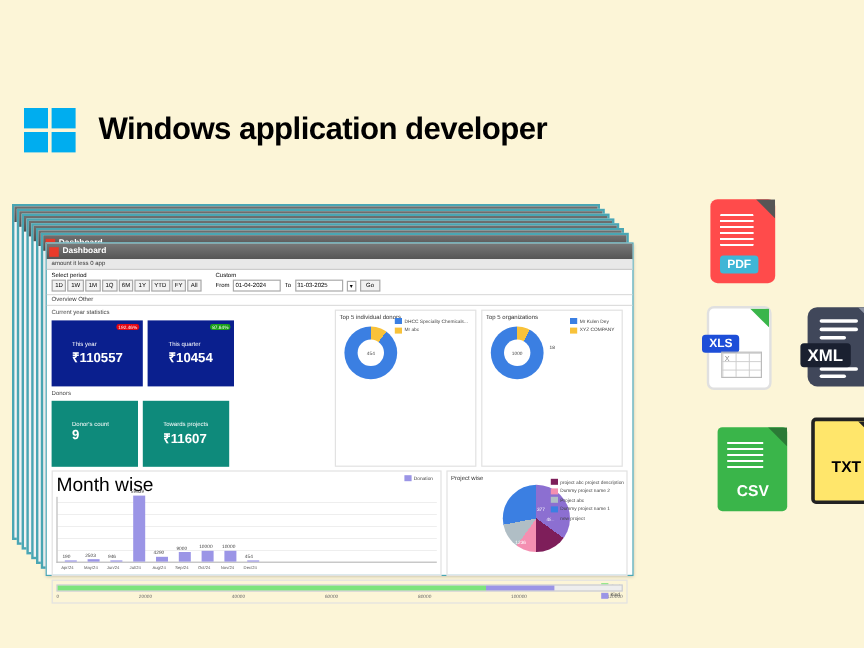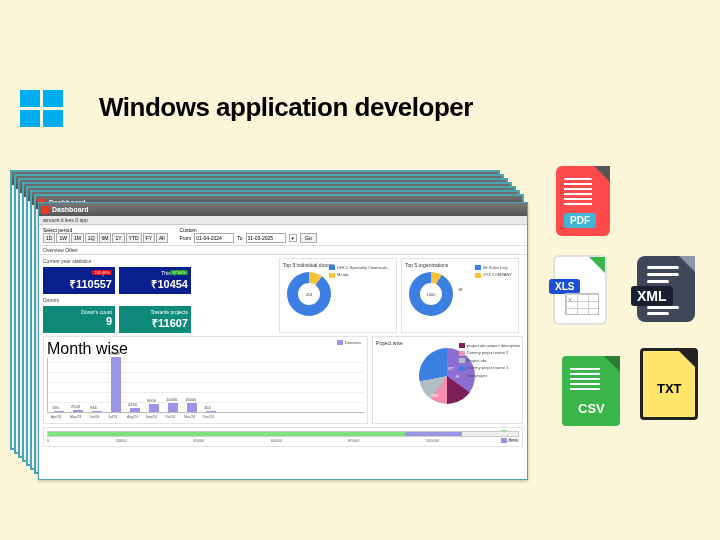--- a/index.html
+++ b/index.html
@@ -5,21 +5,21 @@
 * { margin: 0; padding: 0; box-sizing: border-box; font-family: Arial, sans-serif; }
 body { background: #fcf5d7; width: 720px; height: 540px; overflow: hidden; position: relative; }
 
 .windows-logo { position: absolute; left: 20px; top: 90px; width: 45px; height: 40px; }
 .windows-logo span { position: absolute; background: #00adef; width: 20px; height: 17px; }
 .windows-logo span:nth-child(1){ left: 0; top: 0; }
 .windows-logo span:nth-child(2){ left: 23px; top: 0; }
 .windows-logo span:nth-child(3){ left: 0; top: 20px; }
 .windows-logo span:nth-child(4){ left: 23px; top: 20px; }
 
-.headline { position: absolute; left: 82px; top: 92px; font-size: 26px; font-weight: 800; letter-spacing: -0.5px; color: #000; margin-left: 17px; }
+.headline { position: absolute; left: 82px; top: 92px; font-size: 26px; font-weight: 800; letter-spacing: -0.5px; color: #000; }
 
 
 .stack { position: absolute; left: 10px; top: 170px; width: 510px; height: 300px; }
 .shadow { position: absolute; width: 490px; height: 280px; border: 2px solid #4aa6b3; background: #f3f3f3; }
 .shadow .titlebar { height: 13px; background: linear-gradient(#6f6f6f,#4f4f4f); display: flex; align-items: center; }
 .shadow .redicon { width: 8px; height: 8px; background: #e83a2a; margin-left: 2px; }
 .shadow .titletext { color: #fff; font-size: 7px; margin-left: 3px; font-weight: bold; }
 .main-win { position: absolute; left: 28px; top: 32px; width: 490px; height: 278px; border: 1px solid #4aa6b3; background: #fff; box-shadow: 0 1px 3px rgba(0,0,0,.25); }
 .main-win .titlebar { height: 13px; background: linear-gradient(#787878,#555); display: flex; align-items: center; }
 .main-win .redicon { width: 8px; height: 8px; background: #e83a2a; margin-left: 2px; }
@@ -30,21 +30,21 @@
 .btns { display: flex; gap: 1px; }
 .btns span { font-size: 5px; border: 1px solid #aaa; background: #f2f2f2; padding: 0 2px; line-height: 8px; }
 .datefields { display: flex; gap: 3px; font-size: 5px; align-items: center; }
 .datefields input { width: 40px; font-size: 5px; border: 1px solid #aaa; padding: 0 1px; line-height: 8px; }
 .gobtn { font-size: 5px; border: 1px solid #aaa; background: #f2f2f2; padding: 0 4px; line-height: 8px; }
 .tabs { font-size: 5px; padding: 1px 4px; color: #333; border-bottom: 1px solid #ddd; }
 .contentarea { padding: 3px 4px; display: flex; flex-direction: column; gap: 3px; }
 .section-title { font-size: 5px; color: #444; }
 
 .row { display: flex; gap: 4px; }
-.statcard { flex: 0 0 72px; padding: 3px; color: #fff; position: relative; text-align: right; }
+.statcard { flex: 0 0 72px; padding: 17px; color: #fff; position: relative; }
 .statcard.blue { background: #0a1f8e; }
 .statcard.teal { background: #0e8a7b; }
 .statcard .lbl { font-size: 5px; }
 .statcard .val { font-size: 11px; font-weight: bold; }
 .statcard .badge { position: absolute; right: 3px; top: 3px; font-size: 4px; padding: 0 2px; border-radius: 2px; }
 .badge.red { background: #e30613; }
 .badge.green { background: #1a9e1a; }
 
 .panel { border: 1px solid #e2e2e2; padding: 3px; position: relative; }
 .panel .ptitle { font-size: 5px; color: #333; margin-bottom: 2px; }
@@ -78,21 +78,21 @@
 .hbarpanel .legend { right: 4px; top: 2px; flex-direction: column; }
 .hbar-track { height: 6px; background: #eee; border: 1px solid #ccc; position: relative; }
 .hbar-seg { position: absolute; height: 100%; }
 .hscale { display: flex; justify-content: space-between; font-size: 4px; color: #666; margin-top: 1px; }
 
 .cashc::before { background: #7ce47c; }
 .kindc::before { background: #9b95e6; }
 .donc::before { background: #9b95e6; }
 
 
-.fileicon { position: absolute; border-radius: 6px; display: flex; align-items: flex-end; justify-content: center; padding-bottom: 6px; }
+.fileicon { position: absolute; border-radius: 6px; display: flex; align-items: flex-end; justify-content: center; padding-bottom: 6px; margin-left: 36px; }
 .fileicon .fold { position: absolute; right: 0; top: 0; width: 16px; height: 16px; }
 .filelabel { font-size: 10px; font-weight: bold; padding: 2px 6px; border-radius: 3px; color: #fff; }
 
 .pdf { left: 556px; top: 166px; width: 54px; height: 70px; background: #ff4b4b; }
 .pdf .fold { background: #555; clip-path: polygon(0 0, 100% 100%, 100% 0); }
 .pdf .lines { position: absolute; left: 8px; top: 12px; width: 28px; height: 28px; background: repeating-linear-gradient(#fff 0 2px, transparent 2px 5px); border-radius: 2px; }
 .pdf .filelabel { background: #3fb6d6; position: absolute; bottom: 8px; left: 8px; }
 
 .xls { left: 553px; top: 255px; width: 54px; height: 70px; background: #fff; border: 2px solid #e0e0e0; }
 .xls .corner { position: absolute; right: 0; top: 0; width: 16px; height: 16px; background: #3ab54a; clip-path: polygon(0 0, 100% 100%, 100% 0); }

